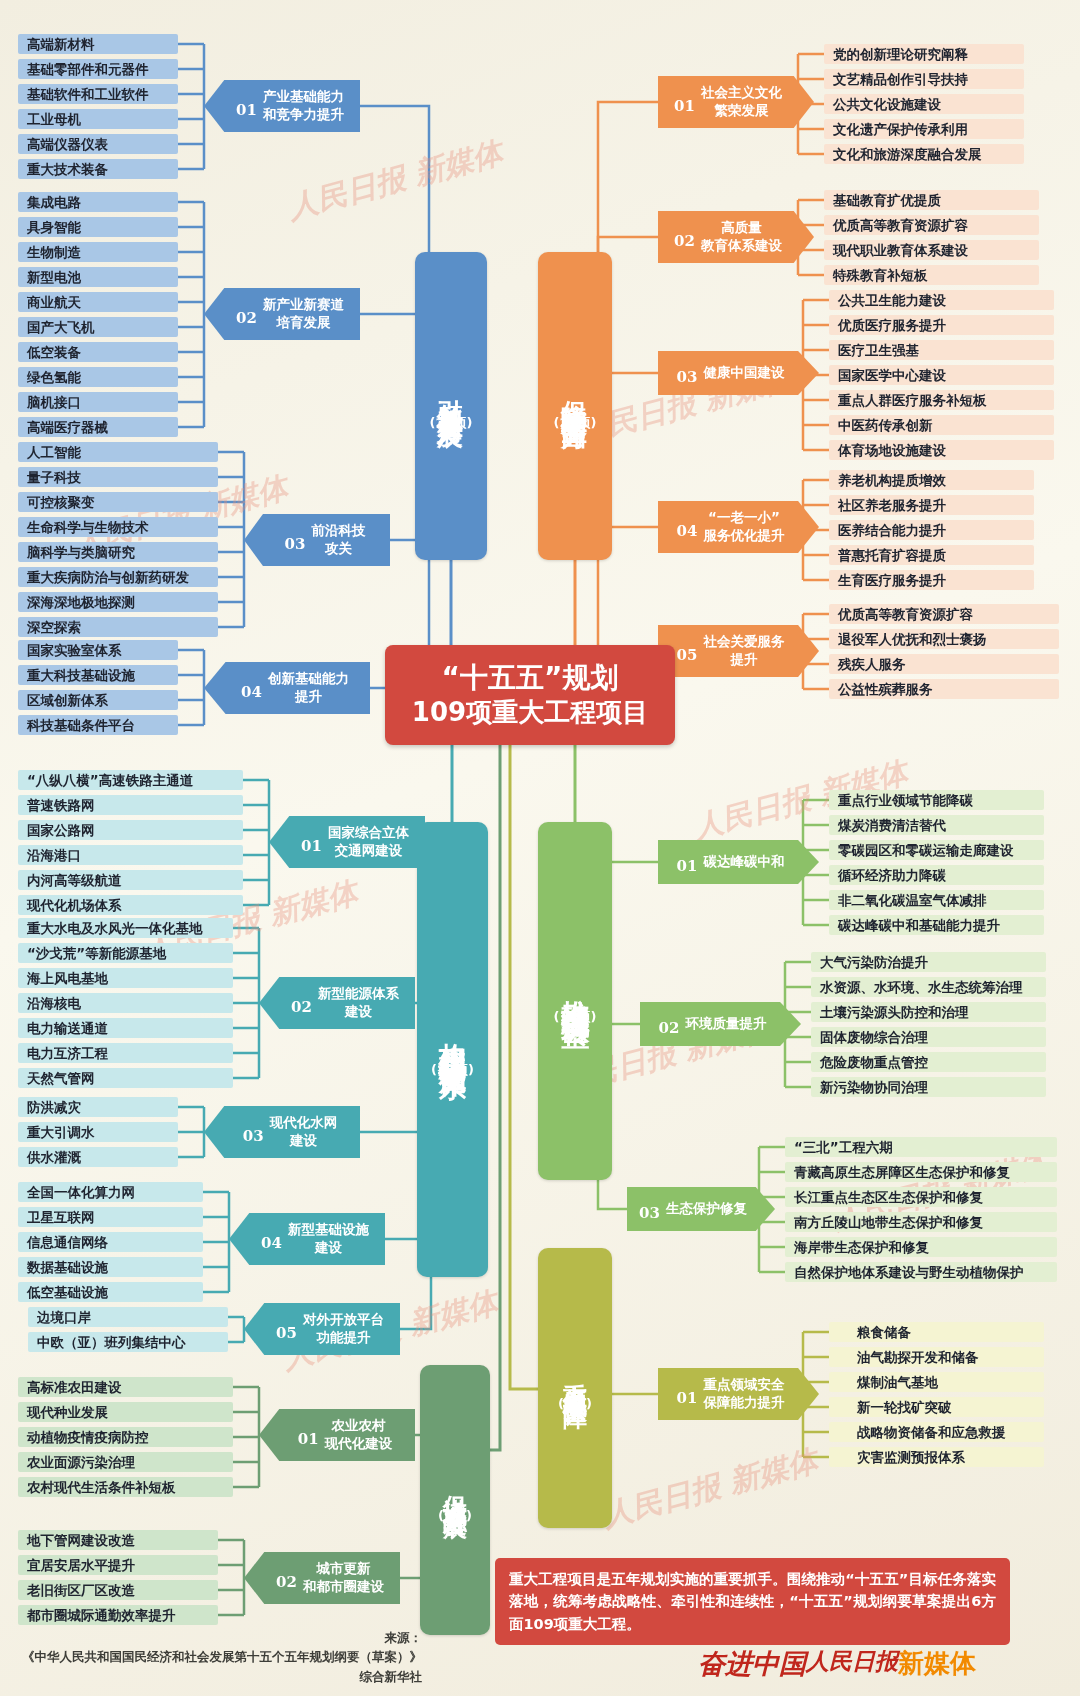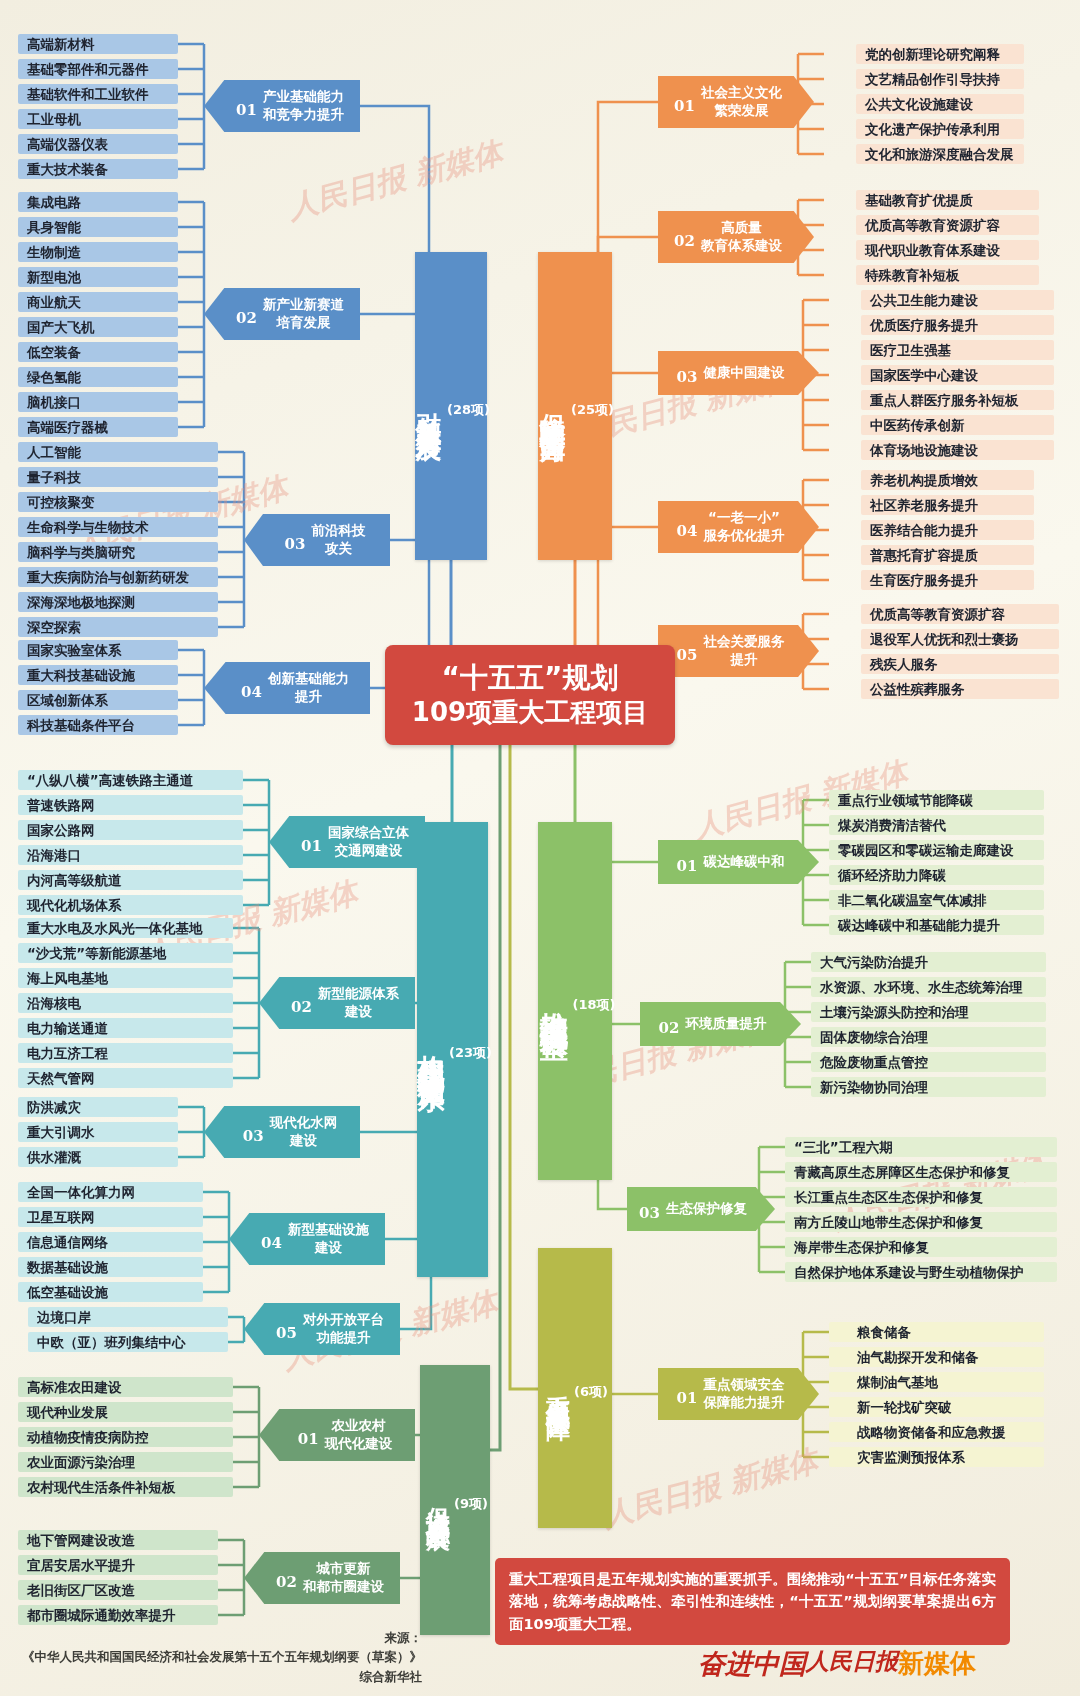--- a/index.html
+++ b/index.html
@@ -7,37 +7,37 @@
   #canvas{position:relative;width:1080px;height:1696px;overflow:hidden;
     background:linear-gradient(160deg,#f2eee0 0%,#faf8ee 45%,#f1ecdd 100%);}
   #wires{position:absolute;left:0;top:0;z-index:1;}
   #wires path{fill:none;}
   .leaf{height:20px;line-height:20px;margin-bottom:5px;padding:0 4px 0 9px;
     font-size:13.5px;font-weight:bold;color:#1f2430;border-radius:2px;
     white-space:nowrap;overflow:hidden;position:relative;z-index:2;}
   .leaf:last-child{margin-bottom:0;}
   .items{position:absolute;z-index:2;}
   .lf-blue{background:#a9c7e6;}
-  .lf-orange{background:#fae3d2;margin-left:32px;}
+  .lf-orange{background:#fae3d2;}
   .lf-teal{background:#c7e8eb;}
   .lf-green{background:#e3efd2;}
   .lf-dgreen{background:#cfe5cb;}
   .lf-olive{background:#f5f4d2;padding-left:28px;}
   .c-blue{background:#5a8fc8;}
   .c-orange{background:#ef914e;}
   .c-teal{background:#47aab2;}
   .c-green{background:#8cc168;}
   .c-dgreen{background:#6d9e73;}
   .c-olive{background:#b6ba4a;}
   .pent{position:absolute;z-index:2;display:flex;align-items:center;justify-content:center;gap:6px;color:#fff;}
   .p-left{clip-path:polygon(0 50%,13% 0,100% 0,100% 100%,13% 100%);padding-left:16px;}
   .p-right{clip-path:polygon(0 0,87% 0,100% 50%,87% 100%,0 100%);padding-right:16px;}
   .pent .num{font-family:"DejaVu Serif","Liberation Serif",serif;font-size:15px;font-weight:bold;transform:translateY(4px);}
   .pent .plabel{font-size:13.5px;font-weight:bold;line-height:1.3;white-space:pre-line;text-align:center;}
-  .bbox{position:absolute;z-index:2;border-radius:0;color:#fff;display:flex;
+  .bbox{position:absolute;z-index:2;border-radius:10px;color:#fff;display:flex;flex-direction:column;
     align-items:center;justify-content:center;box-shadow:0 1px 3px rgba(0,0,0,.15);}
   .btitle{writing-mode:vertical-rl;text-orientation:upright;font-weight:bold;letter-spacing:3px;}
   .bcount{font-size:13px;font-weight:bold;margin-top:7px;white-space:nowrap;}
   .fs26 .btitle{font-size:26px;} .fs27 .btitle{font-size:27px;} .fs28 .btitle{font-size:28px;} .fs24 .btitle{font-size:24px;}
   .center-box{position:absolute;left:385px;top:645px;width:290px;height:100px;z-index:3;
     background:#d2493f;border-radius:8px;color:#fff;display:flex;flex-direction:column;
     align-items:center;justify-content:center;box-shadow:0 2px 4px rgba(0,0,0,.2);}
   .center-box .cline1{font-size:28px;font-weight:bold;line-height:1.3;}
   .center-box .cline2{font-size:26px;font-weight:bold;line-height:1.3;}
   .note-box{position:absolute;left:495px;top:1558px;width:515px;z-index:3;background:#d2493f;

